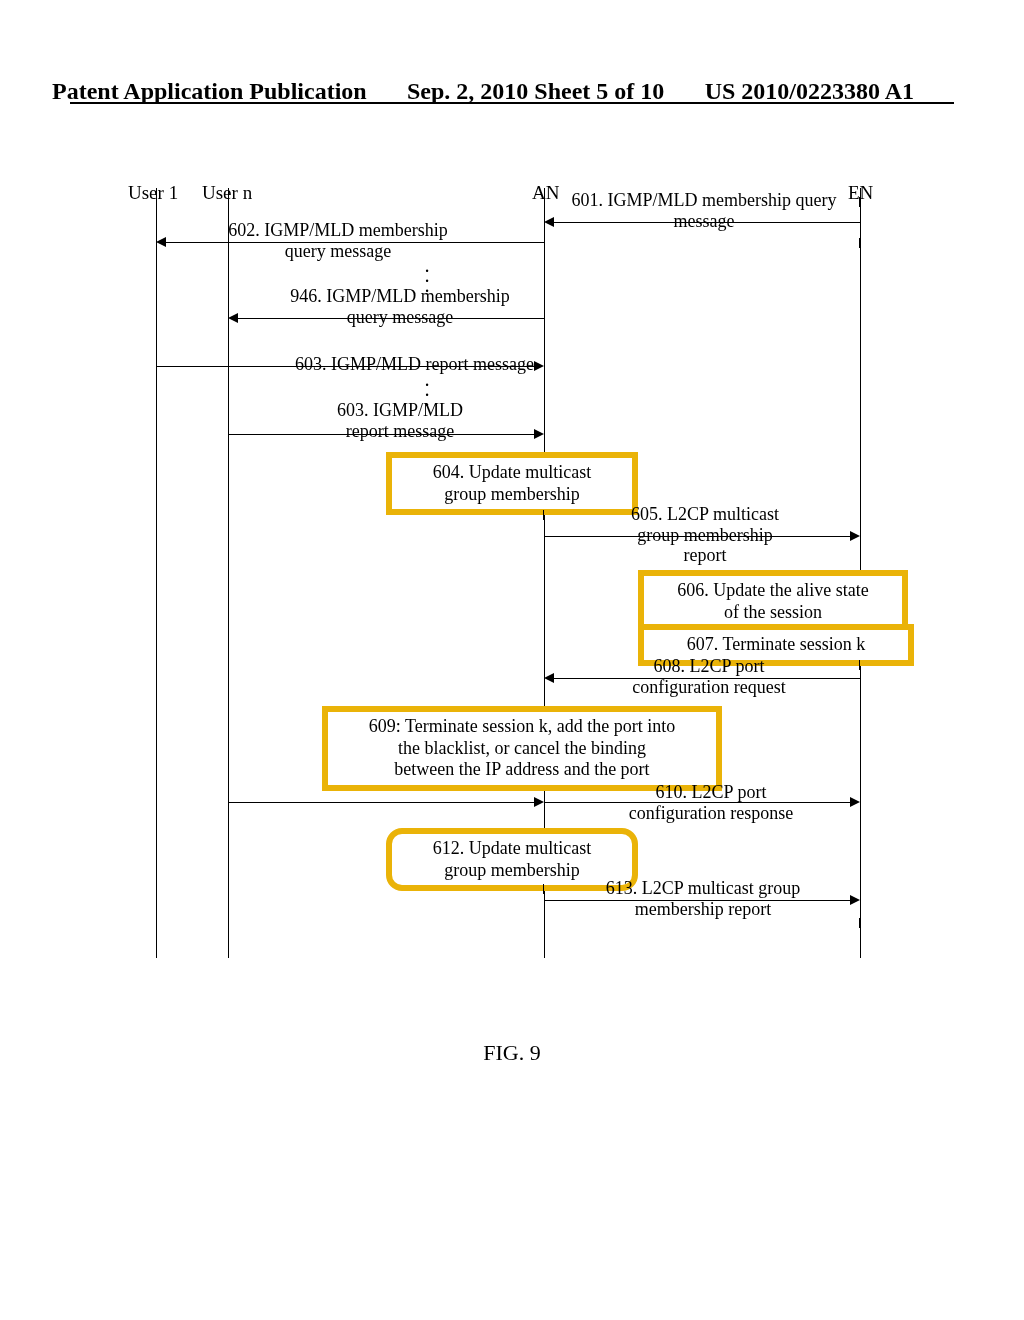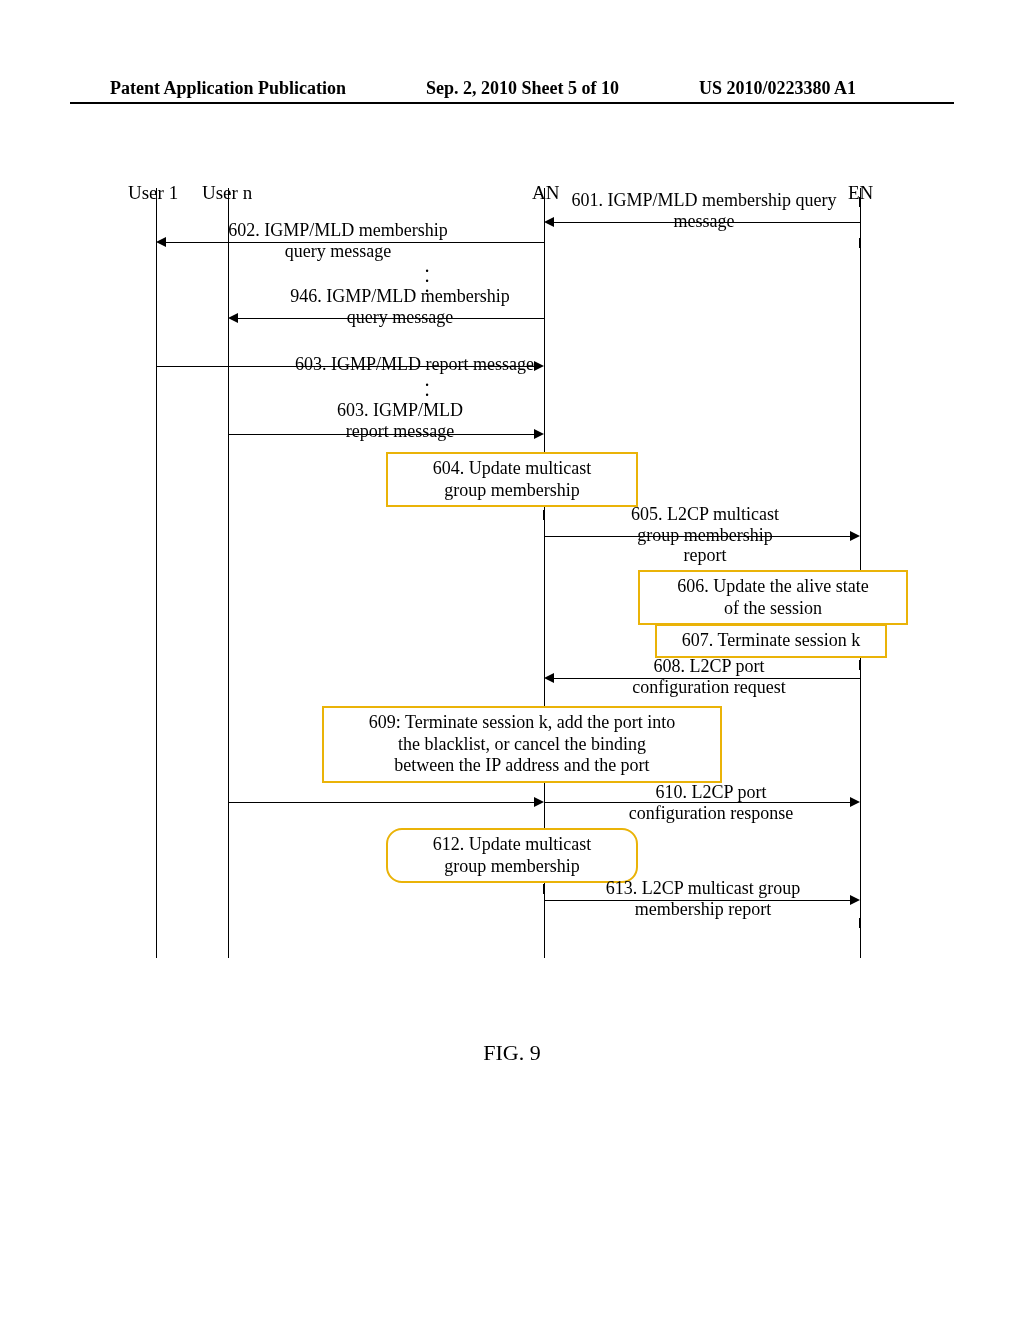--- a/index.html
+++ b/index.html
@@ -11,23 +11,23 @@
     height: 1320px;
     position: relative;
   }
   .header {
     position: absolute;
     top: 78px;
     left: 0;
     width: 966px;
     display: flex;
     justify-content: space-between;
-    padding: 0 110px;
+    padding: 0 52px;
     box-sizing: border-box;
-    font-size: 18px;
+    font-size: 24px;
     font-weight: bold;
   }
   .hr-line {
     position: absolute;
     top: 102px;
     left: 70px;
     width: 884px;
     height: 2px;
     background: black;
   }
@@ -77,21 +77,21 @@
   .arrow-head-l {
     position: absolute;
     width: 0; height: 0;
     border-top: 5px solid transparent;
     border-bottom: 5px solid transparent;
     border-right: 10px solid black;
   }
 
   .box {
     position: absolute;
-    border: 2px solid #eab308;
+    border: 6px solid #eab308;
     font-size: 18px;
     text-align: center;
     padding: 4px 6px;
     background: white;
     line-height: 1.2;
     box-sizing: border-box;
   }
 
   .vdots {
     position: absolute;
@@ -166,21 +166,21 @@
 
   <div class="box" style="left: 266px; top: 286px; width: 252px;">604. Update multicast<br>group membership</div>
 
   <div class="msg" style="left: 460px; top: 338px; width: 250px;">605. L2CP multicast<br>group membership<br>report</div>
   <div class="arrow-line" style="left: 424px; top: 370px; width: 306px;"></div>
   <div class="arrow-head-r" style="left: 730px; top: 365px;"></div>
   <div class="tick" style="left: 423px; top: 344px;"></div>
 
   <div class="box" style="left: 518px; top: 404px; width: 270px;">606. Update the alive state<br>of the session</div>
 
-  <div class="box" style="left: 535px; top: 458px; width: 232px;">607. Terminate session k</div>
+  <div class="box" style="left: 518px; top: 458px; width: 276px;">607. Terminate session k</div>
 
   <div class="msg" style="left: 464px; top: 490px; width: 250px;">608. L2CP port<br>configuration request</div>
   <div class="arrow-line" style="left: 434px; top: 512px; width: 306px;"></div>
   <div class="arrow-head-l" style="left: 424px; top: 507px;"></div>
   <div class="tick" style="left: 739px; top: 494px;"></div>
 
   <div class="box" style="left: 202px; top: 540px; width: 400px;">609: Terminate session k, add the port into<br>the blacklist, or cancel the binding<br>between the IP address and the port</div>
 
   <div class="msg" style="left: 466px; top: 616px; width: 250px;">610. L2CP port<br>configuration response</div>
   <div class="arrow-line" style="left: 424px; top: 636px; width: 306px;"></div>

